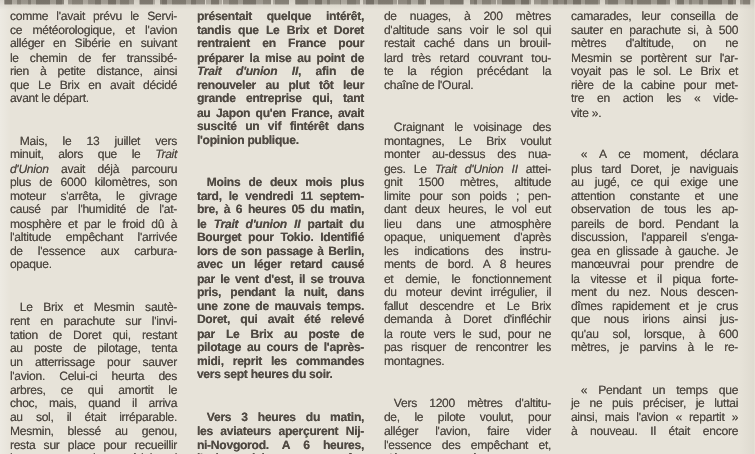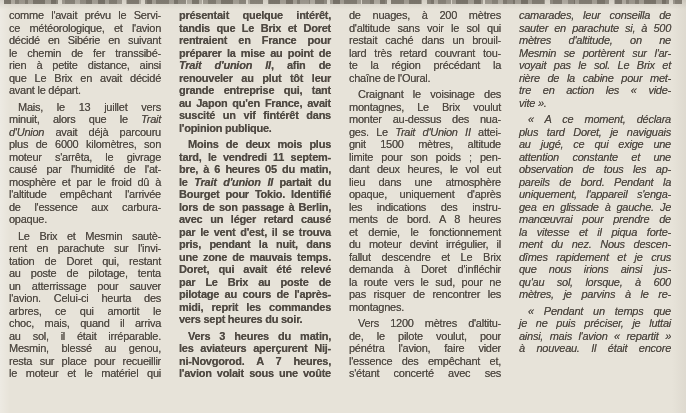--- a/index.html
+++ b/index.html
@@ -38,41 +38,41 @@
     position: absolute; top: 9px; width: 152px;
     color: #4f4942;
     font-size: 11px;
     line-height: 12.5px;
     letter-spacing: -0.25px;
     text-shadow: 0 0 0.55px rgba(79,73,66,0.8);
   }
   .col-1 { left: 9px; }
   .col-2 { left: 179px; font-weight: bold; }
   .col-3 { left: 349px; }
-  .col-4 { left: 519px; font-style: italic; }
-  .para + .para { margin-top: 4px; }
+  .col-4 { left: 519px; }
+  .para + .para { margin-top: 26px; }
   .para.indent .line:first-child { text-indent: 9px; }
   .line {
     text-align: justify;
     text-align-last: justify;
     white-space: normal;
   }
   .line.end { text-align-last: left; }
   .line em { font-style: italic; }
 </style>
 </head>
 <body>
 
 <div class="page">
   <div class="top-crop"></div>
   <div class="col col-1">
       <div class="para">
         <div class="line">comme l'avait prévu le Servi-</div>
         <div class="line">ce météorologique, et l'avion</div>
-        <div class="line">décidé en Sibérie en suivant</div>
+        <div class="line">alléger en Sibérie en suivant</div>
         <div class="line">le chemin de fer transsibé-</div>
         <div class="line">rien à petite distance, ainsi</div>
         <div class="line">que Le Brix en avait décidé</div>
         <div class="line end">avant le départ.</div>
       </div>
       <div class="para indent">
         <div class="line">Mais, le 13 juillet vers</div>
         <div class="line">minuit, alors que le <em>Trait</em></div>
         <div class="line"><em>d'Union</em> avait déjà parcouru</div>
         <div class="line">plus de 6000 kilomètres, son</div>
@@ -124,21 +124,21 @@
         <div class="line">une zone de mauvais temps.</div>
         <div class="line">Doret, qui avait été relevé</div>
         <div class="line">par Le Brix au poste de</div>
         <div class="line">pilotage au cours de l'après-</div>
         <div class="line">midi, reprit les commandes</div>
         <div class="line end">vers sept heures du soir.</div>
       </div>
       <div class="para indent">
         <div class="line">Vers 3 heures du matin,</div>
         <div class="line">les aviateurs aperçurent Nij-</div>
-        <div class="line">ni-Novgorod. A 7 heures,</div>
+        <div class="line">ni-Novgorod. A 6 heures,</div>
         <div class="line">l'avion volait sous une voûte</div>
       </div>
     </div>
   <div class="col col-3">
       <div class="para">
         <div class="line">de nuages, à 200 mètres</div>
         <div class="line">d'altitude sans voir le sol qui</div>
         <div class="line">restait caché dans un brouil-</div>
         <div class="line">lard très retard couvrant tou-</div>
         <div class="line">te la région précédant la</div>
@@ -160,21 +160,21 @@
         <div class="line">du moteur devint irrégulier, il</div>
         <div class="line">fallut descendre et Le Brix</div>
         <div class="line">demanda à Doret d'infléchir</div>
         <div class="line">la route vers le sud, pour ne</div>
         <div class="line">pas risquer de rencontrer les</div>
         <div class="line end">montagnes.</div>
       </div>
       <div class="para indent">
         <div class="line">Vers 1200 mètres d'altitu-</div>
         <div class="line">de, le pilote voulut, pour</div>
-        <div class="line">pénétra l'avion, faire vider</div>
+        <div class="line">alléger l'avion, faire vider</div>
         <div class="line">l'essence des empêchant et,</div>
         <div class="line">s'étant concerté avec ses</div>
       </div>
     </div>
   <div class="col col-4">
       <div class="para">
         <div class="line">camarades, leur conseilla de</div>
         <div class="line">sauter en parachute si, à 500</div>
         <div class="line">mètres d'altitude, on ne</div>
         <div class="line">Mesmin se portèrent sur l'ar-</div>
@@ -183,21 +183,21 @@
         <div class="line">tre en action les « vide-</div>
         <div class="line end">vite ».</div>
       </div>
       <div class="para indent">
         <div class="line">« A ce moment, déclara</div>
         <div class="line">plus tard Doret, je naviguais</div>
         <div class="line">au jugé, ce qui exige une</div>
         <div class="line">attention constante et une</div>
         <div class="line">observation de tous les ap-</div>
         <div class="line">pareils de bord. Pendant la</div>
-        <div class="line">uniquement, l'appareil s'enga-</div>
+        <div class="line">discussion, l'appareil s'enga-</div>
         <div class="line">gea en glissade à gauche. Je</div>
         <div class="line">manœuvrai pour prendre de</div>
         <div class="line">la vitesse et il piqua forte-</div>
         <div class="line">ment du nez. Nous descen-</div>
         <div class="line">dîmes rapidement et je crus</div>
         <div class="line">que nous irions ainsi jus-</div>
         <div class="line">qu'au sol, lorsque, à 600</div>
         <div class="line">mètres, je parvins à le re-</div>
       </div>
       <div class="para indent">

